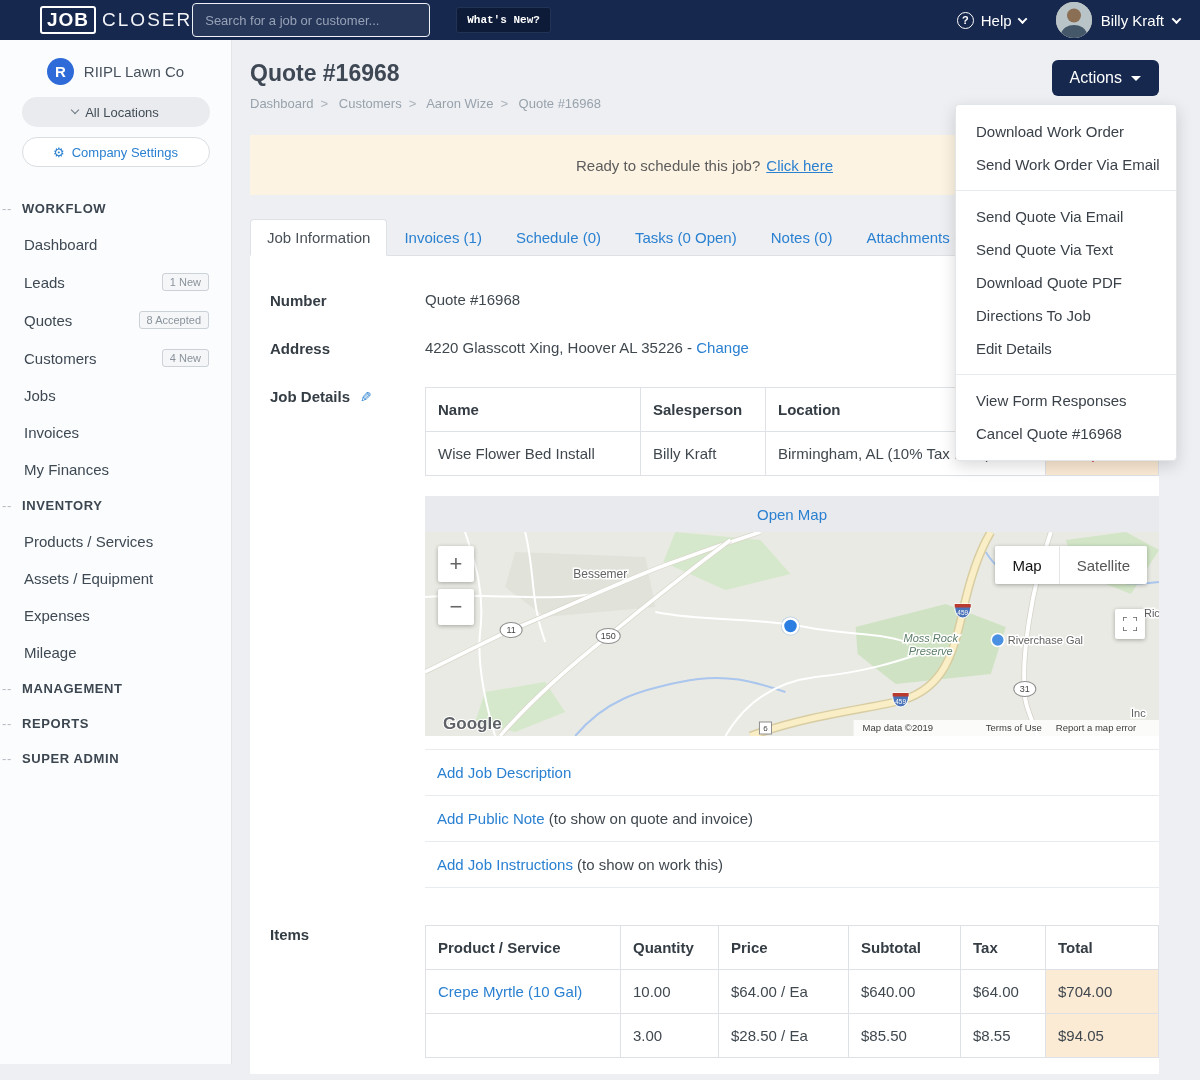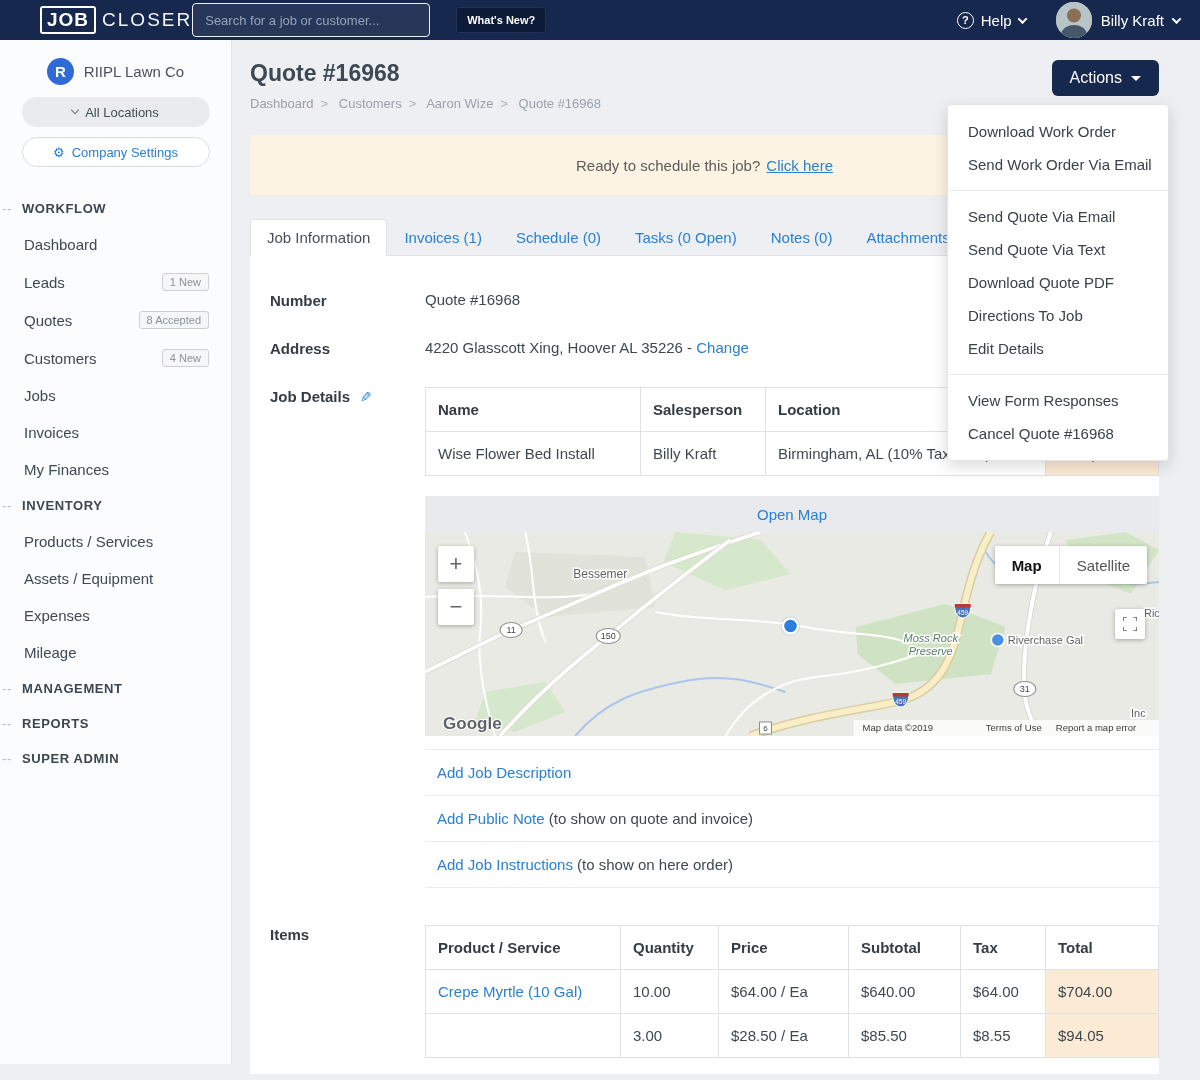--- a/index.html
+++ b/index.html
@@ -5,21 +5,21 @@
   * { margin:0; padding:0; box-sizing:border-box; }
   html,body { width:1200px; height:1080px; overflow:hidden; font-family:"Liberation Sans",sans-serif; background:#edeff2; }
 
   
   .topbar { height:40px; background:#16284e; display:flex; align-items:center; padding:0 20px 0 40px; position:relative; z-index:100; }
   .logo { display:flex; align-items:center; gap:2px; color:#fff; cursor:pointer; }
   .logo-box { border:2px solid #fff; border-radius:3px; padding:1px 5px; font-weight:bold; font-size:19px; letter-spacing:1px; }
   .logo-rest { font-size:19px; font-weight:300; letter-spacing:2px; margin-left:4px; color:#f2f4f8; }
   .search { width:238px; height:34px; background:rgba(255,255,255,0.07); border:1px solid #eef1f6; border-radius:4px; color:#dfe4ec; font-size:13px; padding:0 12px; font-family:"Liberation Sans",sans-serif; }
   .search::placeholder { color:#98a2b6; }
-  .whats-new { margin-left:26px; background:#0d1b38; border:1px solid #223355; border-radius:3px; color:#fff; font-size:11px; font-weight:bold; padding:6px 10px; cursor:pointer; font-family:Liberation Sans, sans-serif; }
+  .whats-new { margin-left:26px; background:#0d1b38; border:1px solid #223355; border-radius:3px; color:#fff; font-size:11px; font-weight:bold; padding:6px 10px; cursor:pointer; font-family:Liberation Mono, monospace; }
   .top-right { margin-left:auto; display:flex; align-items:center; gap:30px; color:#fff; }
   .help { display:flex; align-items:center; gap:7px; font-size:15px; cursor:pointer; }
   .help-q { width:17px; height:17px; border:1.5px solid #fff; border-radius:50%; font-size:11px; display:flex; align-items:center; justify-content:center; font-weight:bold; }
   .user { display:flex; align-items:center; gap:9px; font-size:15px; cursor:pointer; }
   .avatar { width:36px; height:36px; border-radius:50%; overflow:hidden; background:#c7b9a6; display:block; }
   .chev { display:inline-block; width:7px; height:7px; border-right:2px solid currentColor; border-bottom:2px solid currentColor; transform:rotate(45deg) translate(-1px,-1px); }
 
   
   .body-row { display:flex; height:1024px; }
   .sidebar { width:232px; flex:0 0 232px; background:#fbfcfd; border-right:1px solid #e3e6e9; padding-top:18px; }
@@ -76,33 +76,33 @@
   
   .map-block { margin-top:20px; }
   .map-header { height:36px; background:#e9eaed; display:flex; align-items:center; justify-content:center; font-size:15px; }
   .map-body { position:relative; height:204px; overflow:hidden; }
   .map-body svg.mapcanvas { display:block; width:100%; height:100%; }
   svg text { font-family:"Liberation Sans",sans-serif; }
   .zoom-btn { position:absolute; left:13px; width:36px; height:36px; background:#fff; border:none; border-radius:2px; box-shadow:0 1px 4px rgba(0,0,0,.3); font-size:22px; color:#666; display:flex; align-items:center; justify-content:center; cursor:pointer; z-index:5; }
   .zoom-in { top:14px; } .zoom-out { top:57px; }
   .map-type { position:absolute; top:14px; right:12px; display:flex; box-shadow:0 1px 4px rgba(0,0,0,.3); border-radius:2px; overflow:hidden; z-index:5; }
   .map-type button { height:38px; background:#fff; border:none; font-size:15px; padding:0 17px; cursor:pointer; font-family:"Liberation Sans",sans-serif; }
-  .map-type .mt-map { font-weight:bold; color:#111; }
+  .map-type .mt-map { font-weight:normal; color:#111; }
   .map-type .mt-sat { color:#565656; border-left:1px solid #e6e6e6; }
   .fullscreen-btn { position:absolute; top:77px; right:14px; width:30px; height:30px; background:#fff; border:none; border-radius:2px; box-shadow:0 1px 4px rgba(0,0,0,.3); display:flex; align-items:center; justify-content:center; cursor:pointer; z-index:5; }
 
   
   .panel-links { margin-top:13px; }
   .link-row { border-top:1px solid #e9ecef; padding:14px 12px; font-size:15px; color:#40484f; }
   .link-row:last-child { border-bottom:1px solid #e9ecef; }
 
   .items-row { padding-top:22px; }
 
   
-  .dropdown { position:absolute; top:64px; right:32px; width:222px; background:#fff; border:1px solid #e3e6e9; border-radius:4px; box-shadow:0 5px 16px rgba(0,0,0,.15); padding:10px 0; z-index:60; }
+  .dropdown { position:absolute; top:64px; right:24px; width:222px; background:#fff; border:1px solid #e3e6e9; border-radius:4px; box-shadow:0 5px 16px rgba(0,0,0,.15); padding:10px 0; z-index:60; }
   .dd-item { padding:8px 20px; font-size:15px; color:#3a4149; cursor:pointer; white-space:nowrap; }
   .dd-divider { height:1px; background:#e9ecef; margin:9px 0; }
 </style>
 </head>
 <body>
 
 <header class="topbar">
   <div class="logo">
     <span class="logo-box">JOB</span>
     <span class="logo-rest">CLOSER</span>
@@ -367,21 +367,21 @@
           </div>
 
           <div class="panel-links">
             <div class="link-row">
               <a class="link">Add Job Description</a>
             </div>
             <div class="link-row">
               <a class="link">Add Public Note</a><span> (to show on quote and invoice)</span>
             </div>
             <div class="link-row">
-              <a class="link">Add Job Instructions</a><span> (to show on here order)</span>
+              <a class="link">Add Job Instructions</a><span> (to show on work this)</span>
             </div>
           </div>
         </div>
       </div>
 
       <div class="field-row items-row">
         <div class="field-label">Items</div>
         <div class="field-value">
           <table>
             <colgroup>

